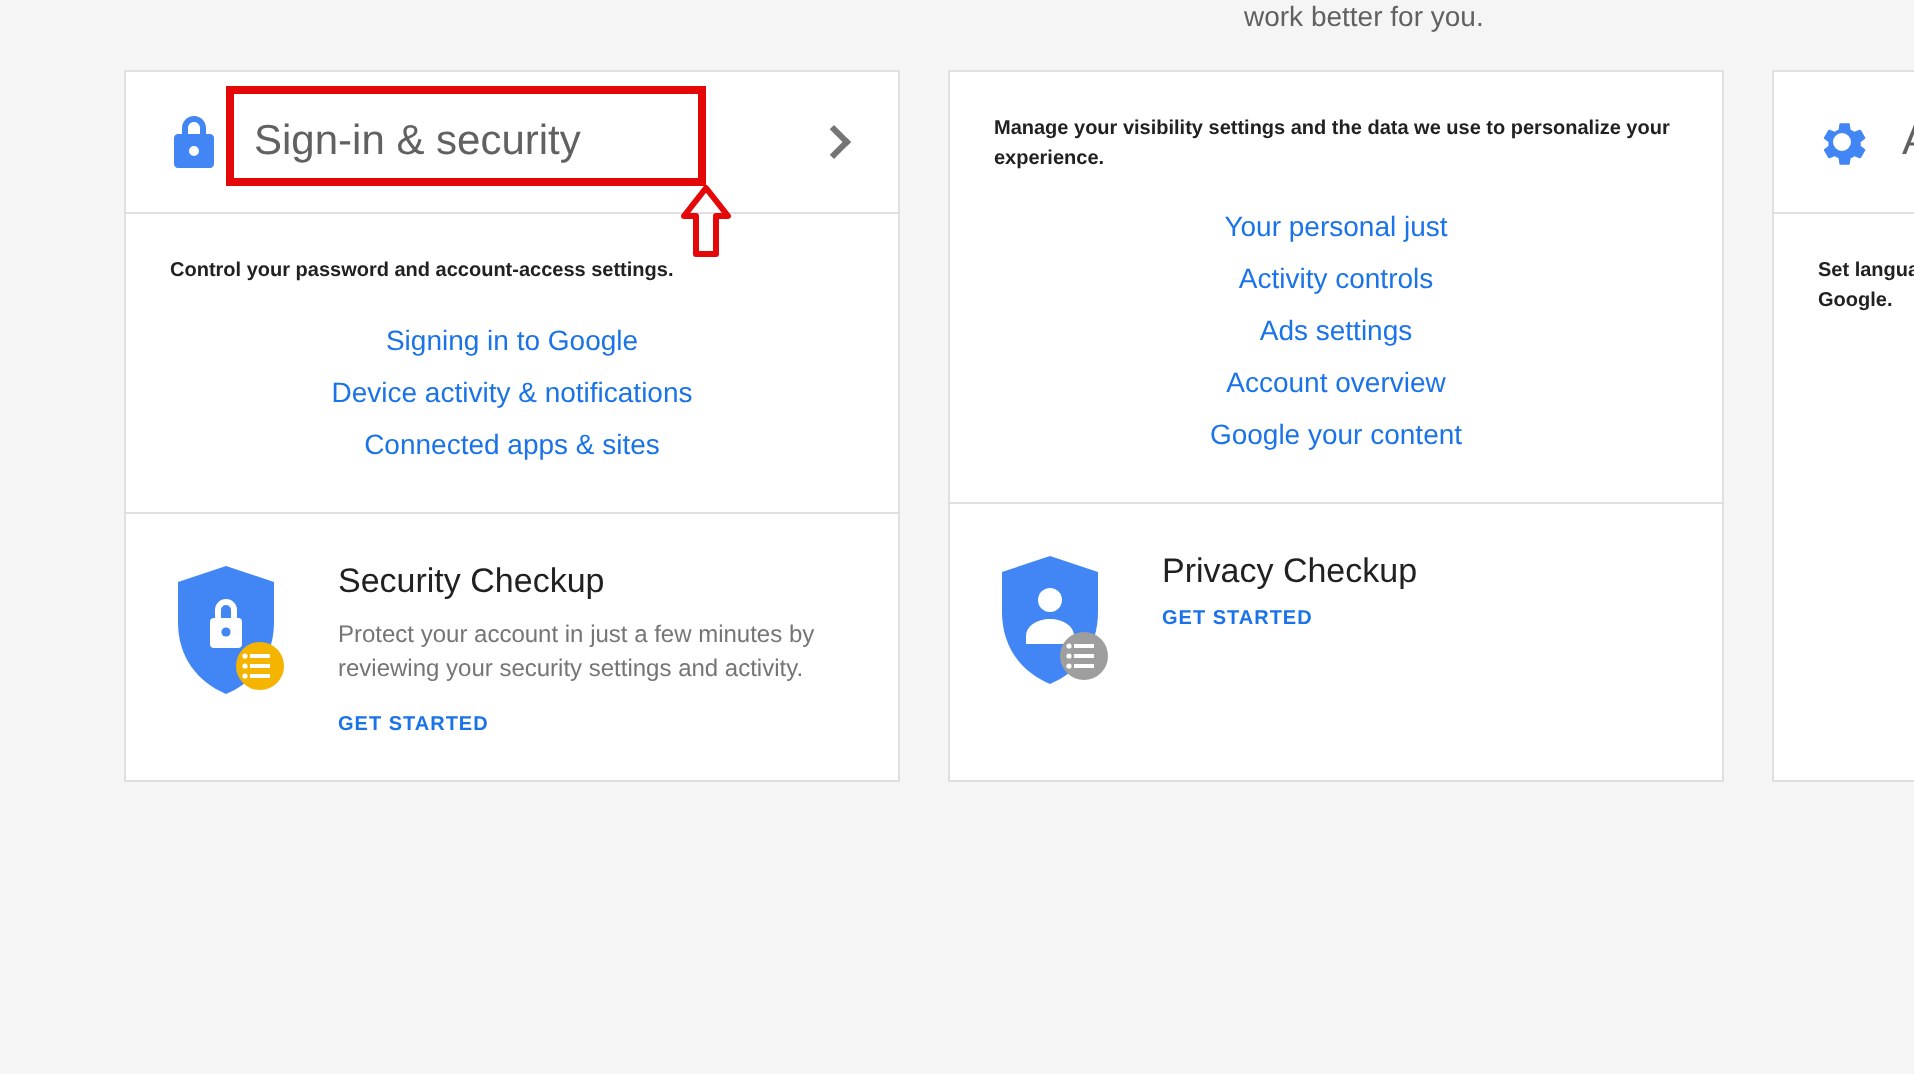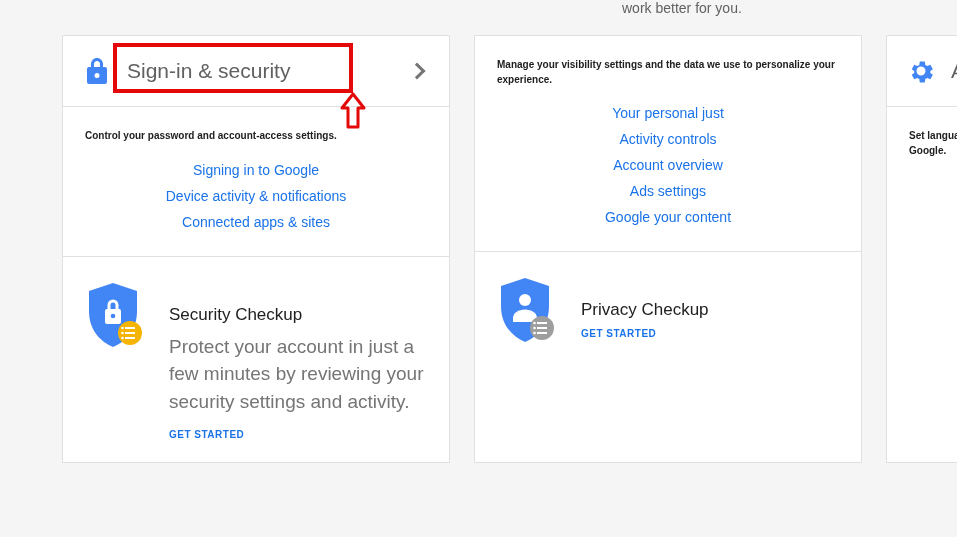--- a/index.html
+++ b/index.html
@@ -74,28 +74,28 @@
     margin-bottom: 10px;
     cursor: pointer;
   }
   .checkup {
     border-top: 1px solid #e0e0e0;
     padding: 24px 22px 22px 22px;
     display: flex;
     gap: 22px;
   }
   .checkup-icon { width: 62px; flex-shrink:0; }
-  .checkup-body { flex: 1; margin-top: 24px; }
+  .checkup-body { flex: 1; }
   .checkup-title {
     font-size: 17px;
     color: #212121;
     margin-bottom: 8px;
   }
   .checkup-desc {
-    font-size: 19px;
+    font-size: 12px;
     color: #757575;
     line-height: 1.45;
     margin-bottom: 14px;
   }
   .get-started {
     font-size: 10px;
     font-weight: 700;
     letter-spacing: 0.5px;
     color: #1a73e8;
     cursor: pointer;
@@ -166,22 +166,22 @@
       </div>
     </div>
   </div>
 
   <div class="card">
     <div class="card-body">
       <div class="card-desc">Manage your visibility settings and the data we use to personalize your experience.</div>
       <ul class="link-list">
         <li>Your personal just</li>
         <li>Activity controls</li>
+        <li>Ads settings</li>
         <li>Account overview</li>
-        <li>Ads settings</li>
         <li>Google your content</li>
       </ul>
     </div>
     <div class="checkup">
       <div class="checkup-icon">
         <svg width="62" height="78" viewBox="0 0 62 78">
           <path fill="#4285f4" d="M28 2 L52 10 V30 C52 48 42 60 28 66 C14 60 4 48 4 30 V10 Z"></path>
           <circle cx="28" cy="24" r="6" fill="#fff"></circle>
           <path fill="#fff" d="M16 42c0-5 5.5-8.5 12-8.5S40 37 40 42v4H16z"></path>
           <circle cx="45" cy="52" r="12" fill="#9e9e9e"></circle>

